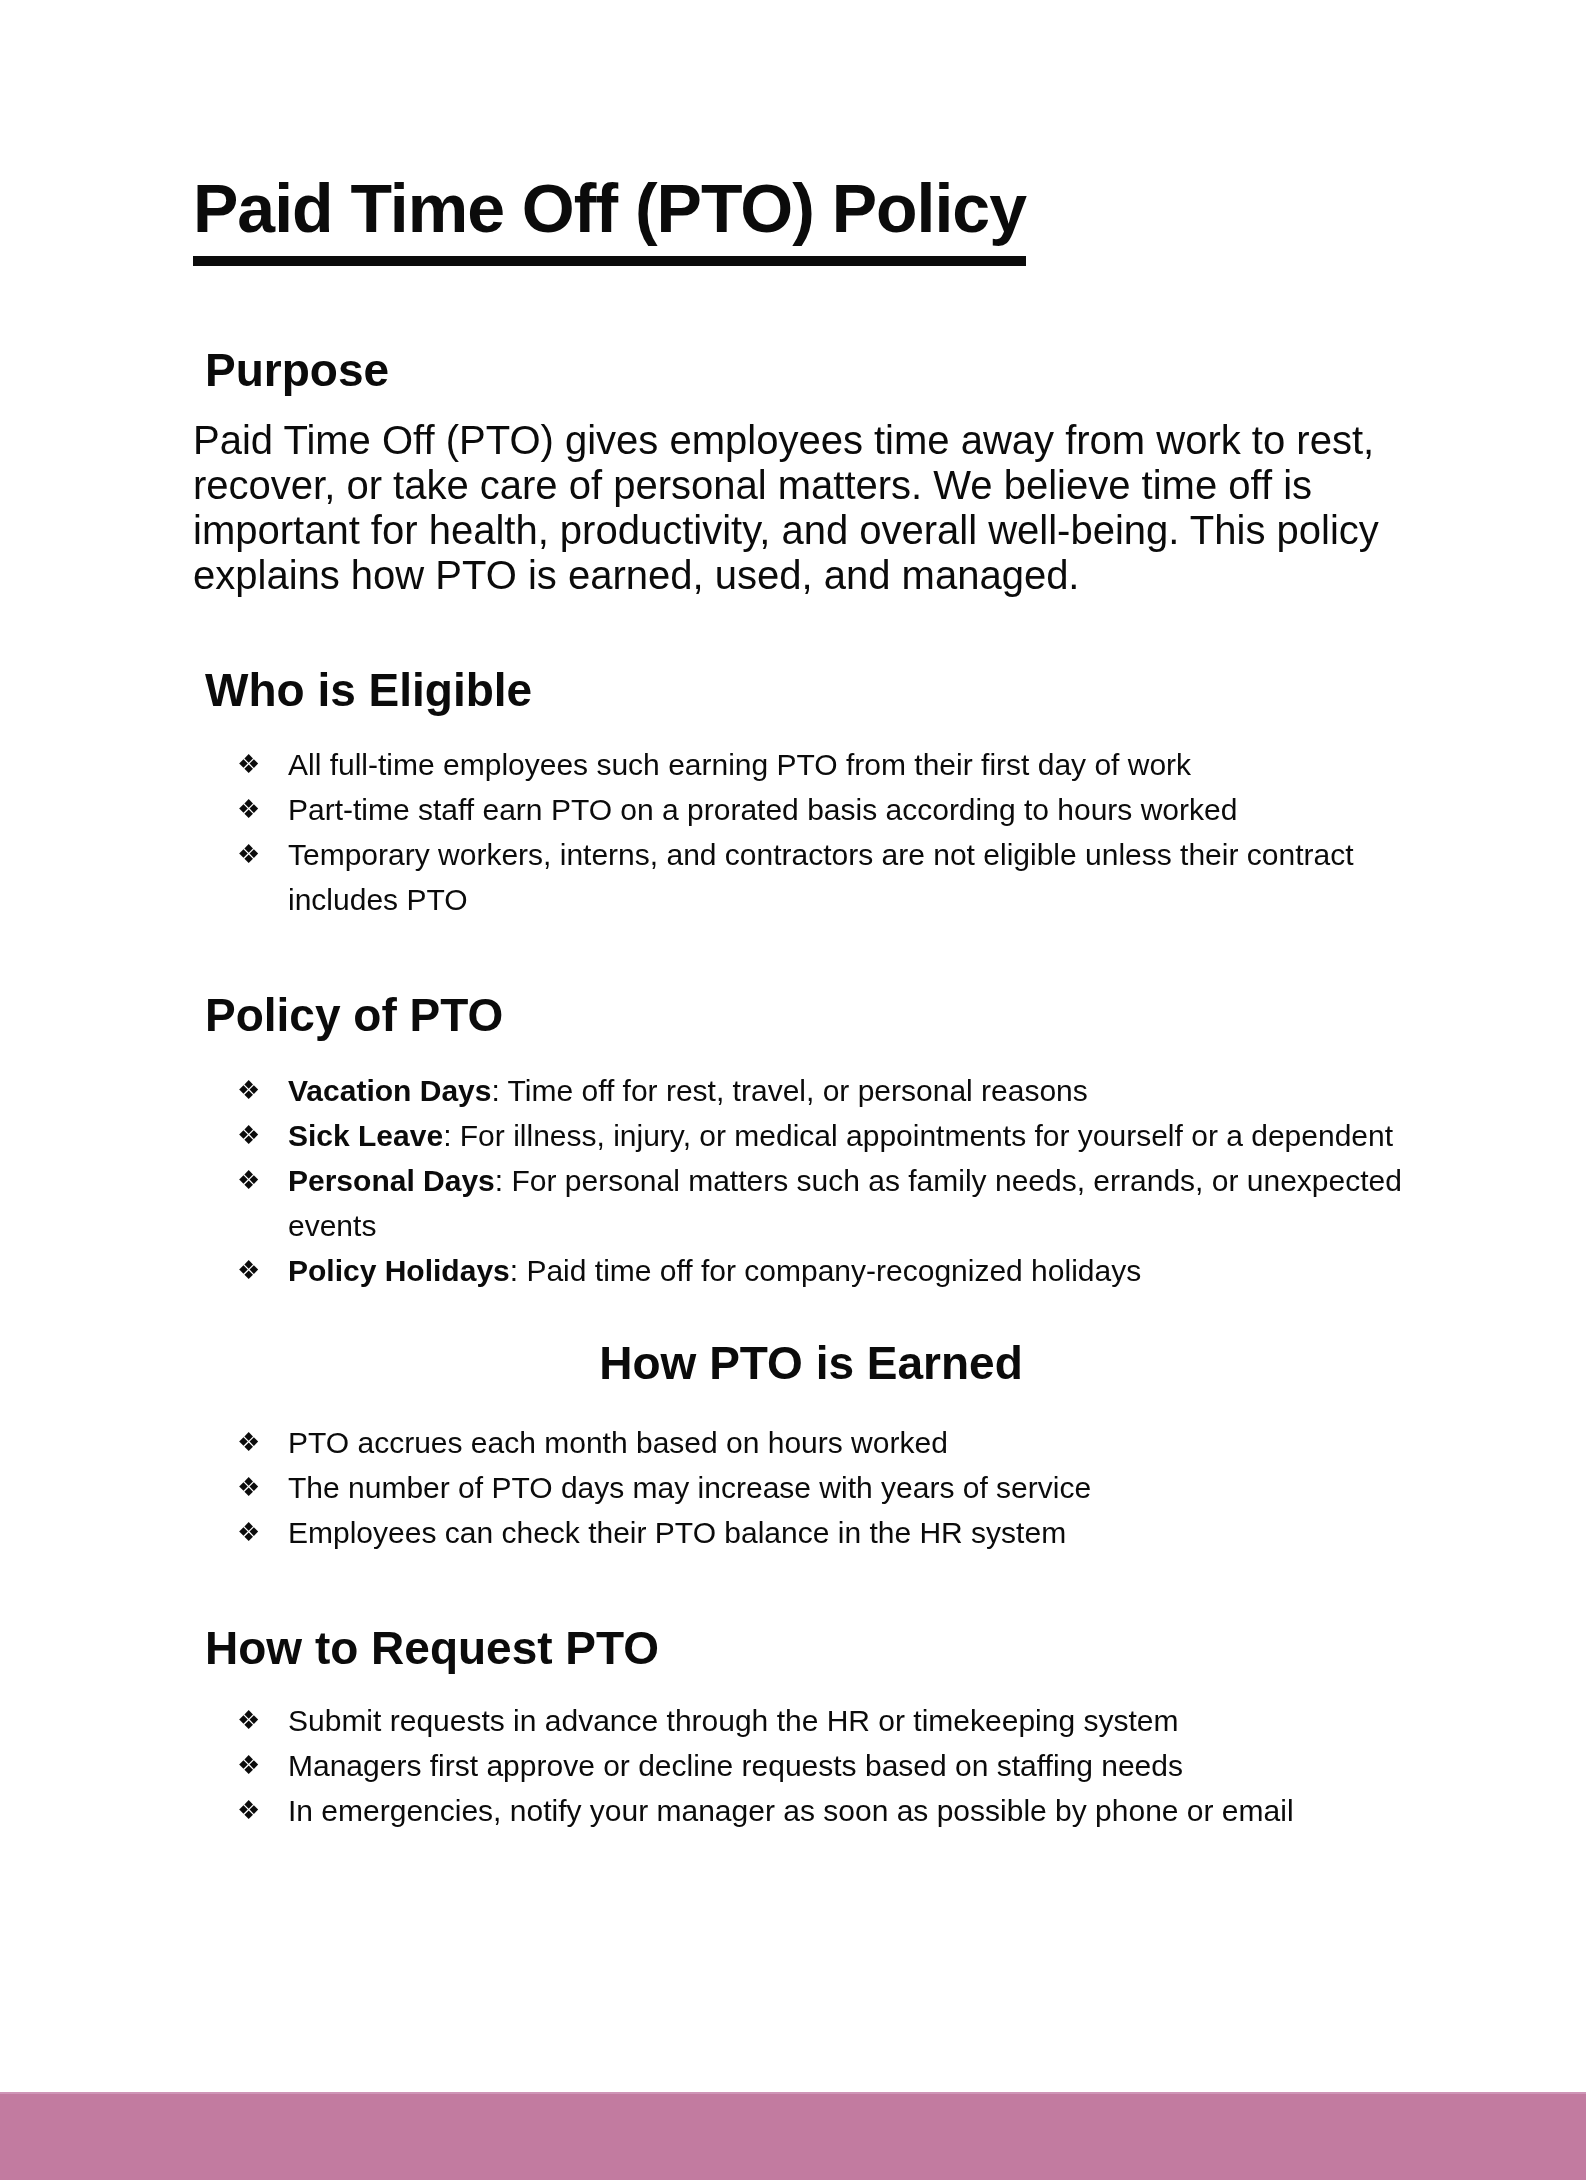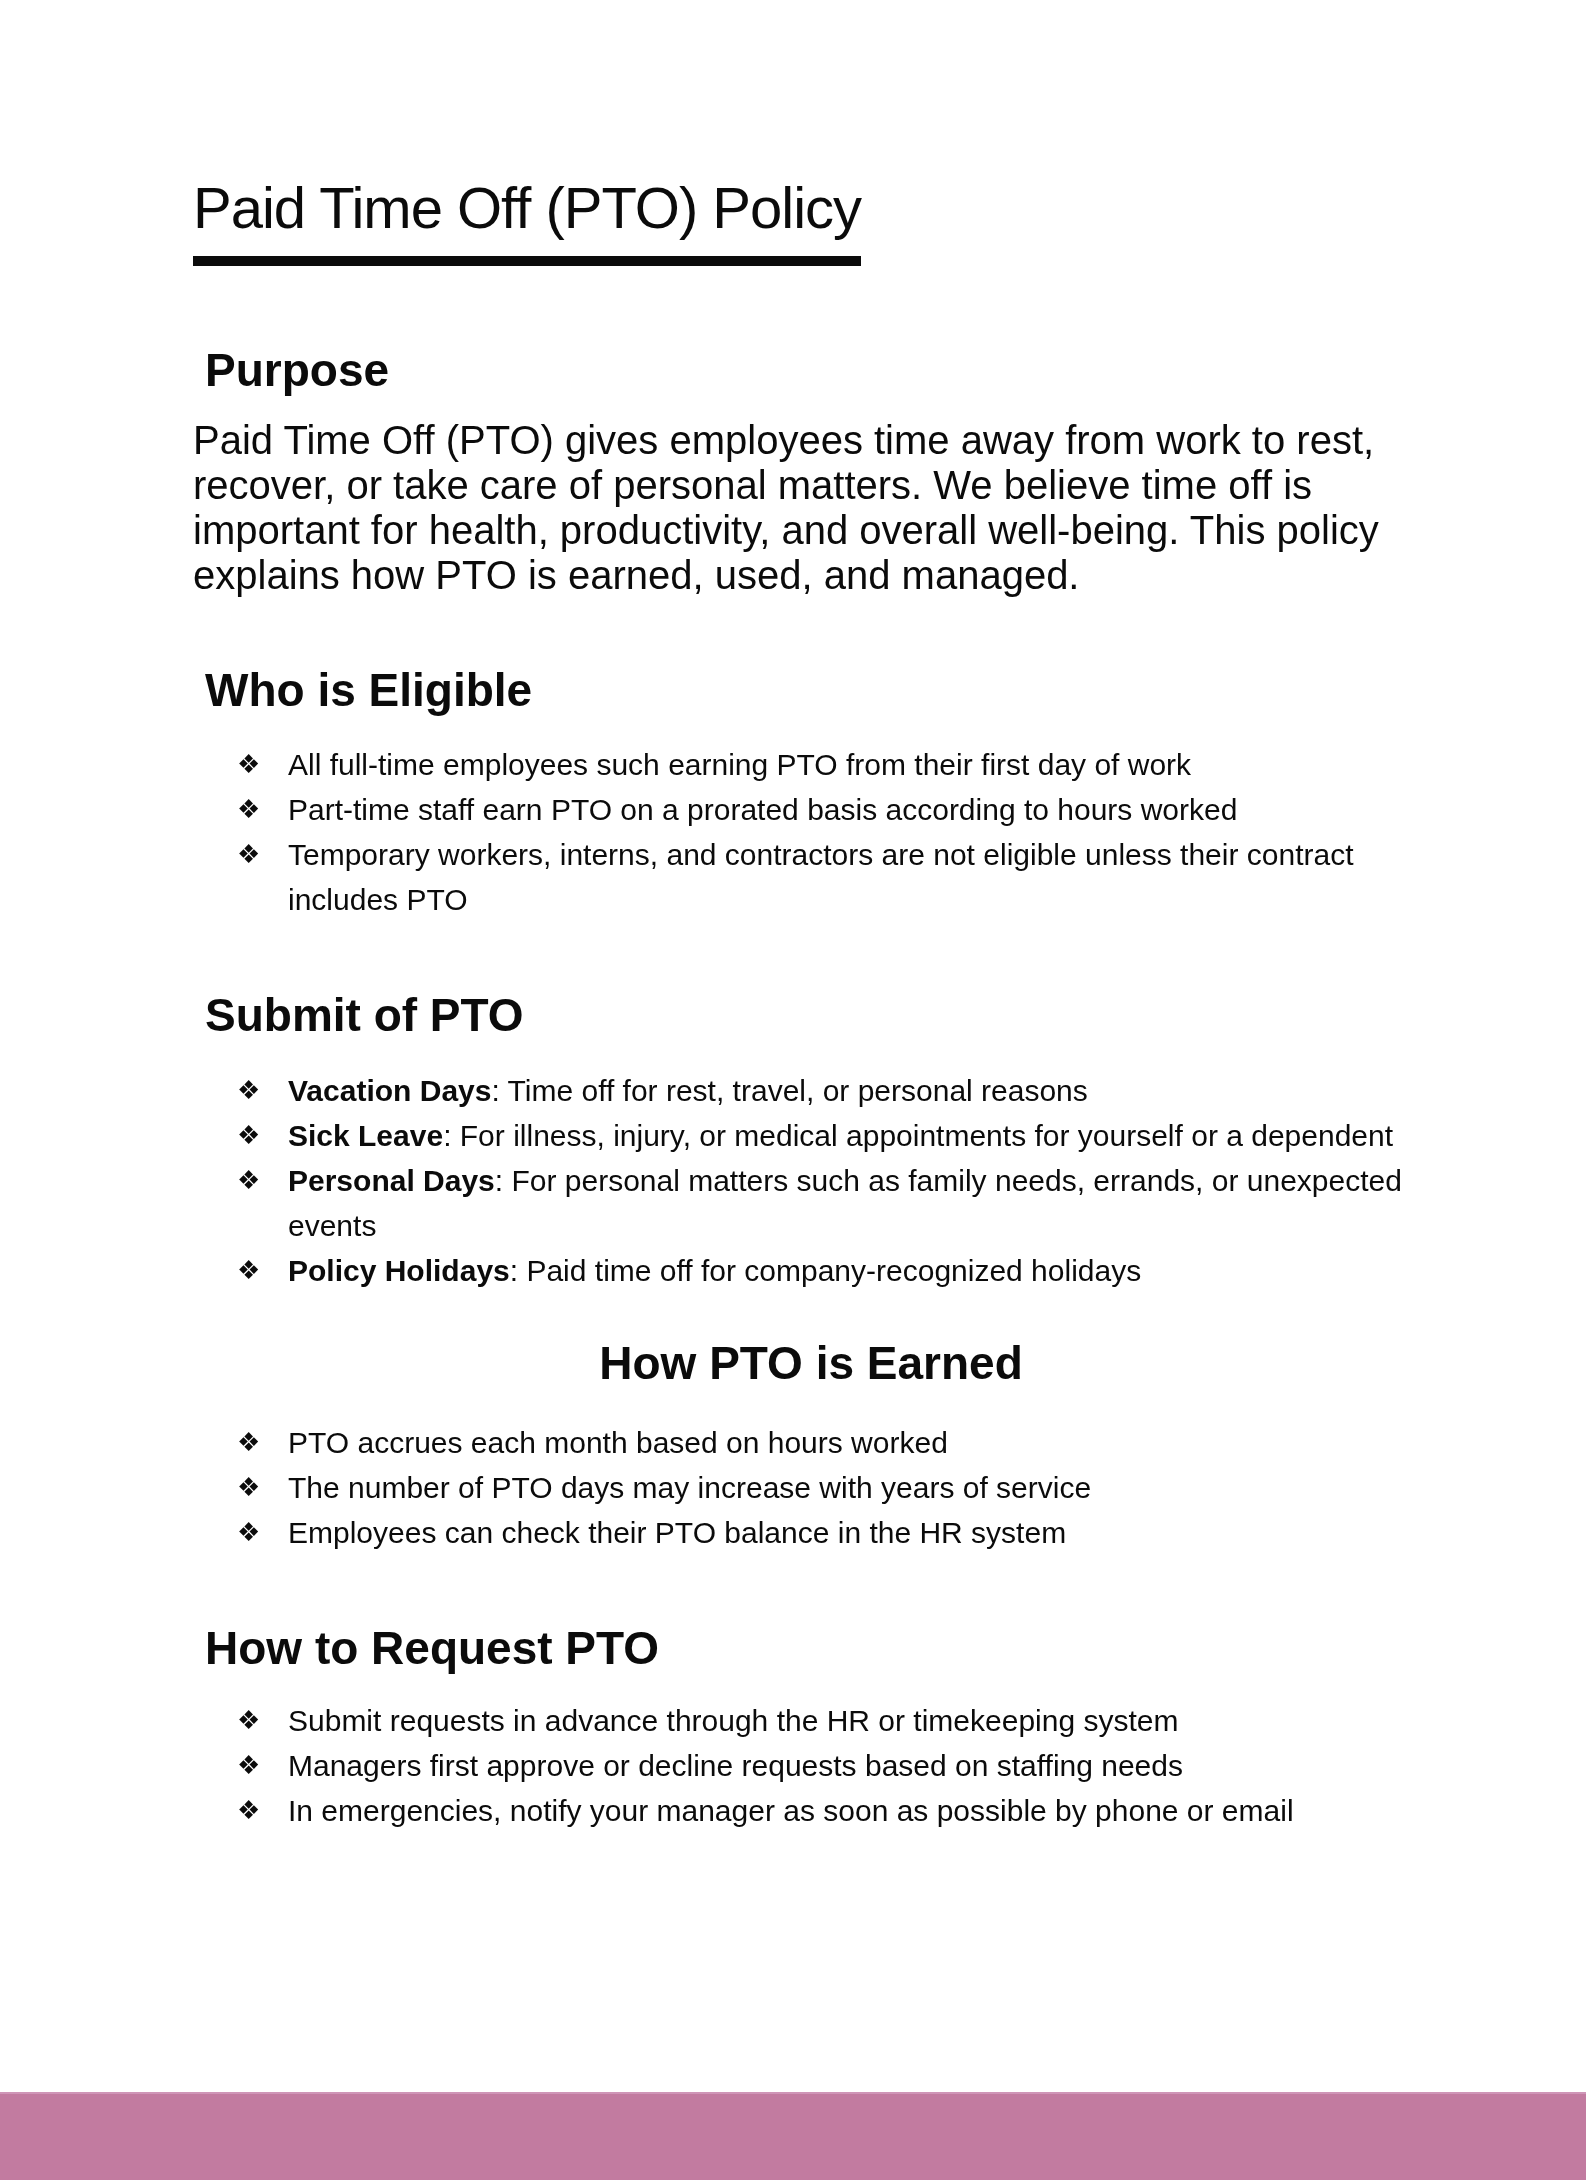--- a/index.html
+++ b/index.html
@@ -18,22 +18,22 @@
   }
   .block {
     position: absolute;
     left: 193px;
     width: 1212px;
   }
   .doc-title {
     top: 160px;
     width: 1340px;
     margin: 0;
-    font-size: 58px;
-    font-weight: 400;
+    font-size: 68px;
+    font-weight: 700;
     letter-spacing: -1px;
     white-space: nowrap;
     line-height: 96px;
   }
   .doc-title .title-text {
     display: inline-block;
     line-height: 96px;
     border-bottom: 10px solid #0b0b0b;
     padding-bottom: 0px;
   }
@@ -116,21 +116,21 @@
     <li>
       <span class="bullet-marker">❖</span>
       <span>Part-time staff earn PTO on a prorated basis according to hours worked</span>
     </li>
     <li>
       <span class="bullet-marker">❖</span>
       <span>Temporary workers, interns, and contractors are not eligible unless their contract includes PTO</span>
     </li>
   </ul>
 
-  <h2 class="block h2 h2-types">Submit of PTO</h2>
+  <h2 class="block h2 h2-types">Policy of PTO</h2>
 
   <ul class="block bullet-list list-types">
     <li>
       <span class="bullet-marker">❖</span>
       <span class="li-lead">Vacation Days</span><span>: Time off for rest, travel, or personal reasons</span>
     </li>
     <li>
       <span class="bullet-marker">❖</span>
       <span class="li-lead">Sick Leave</span><span>: For illness, injury, or medical appointments for yourself or a dependent</span>
     </li>

